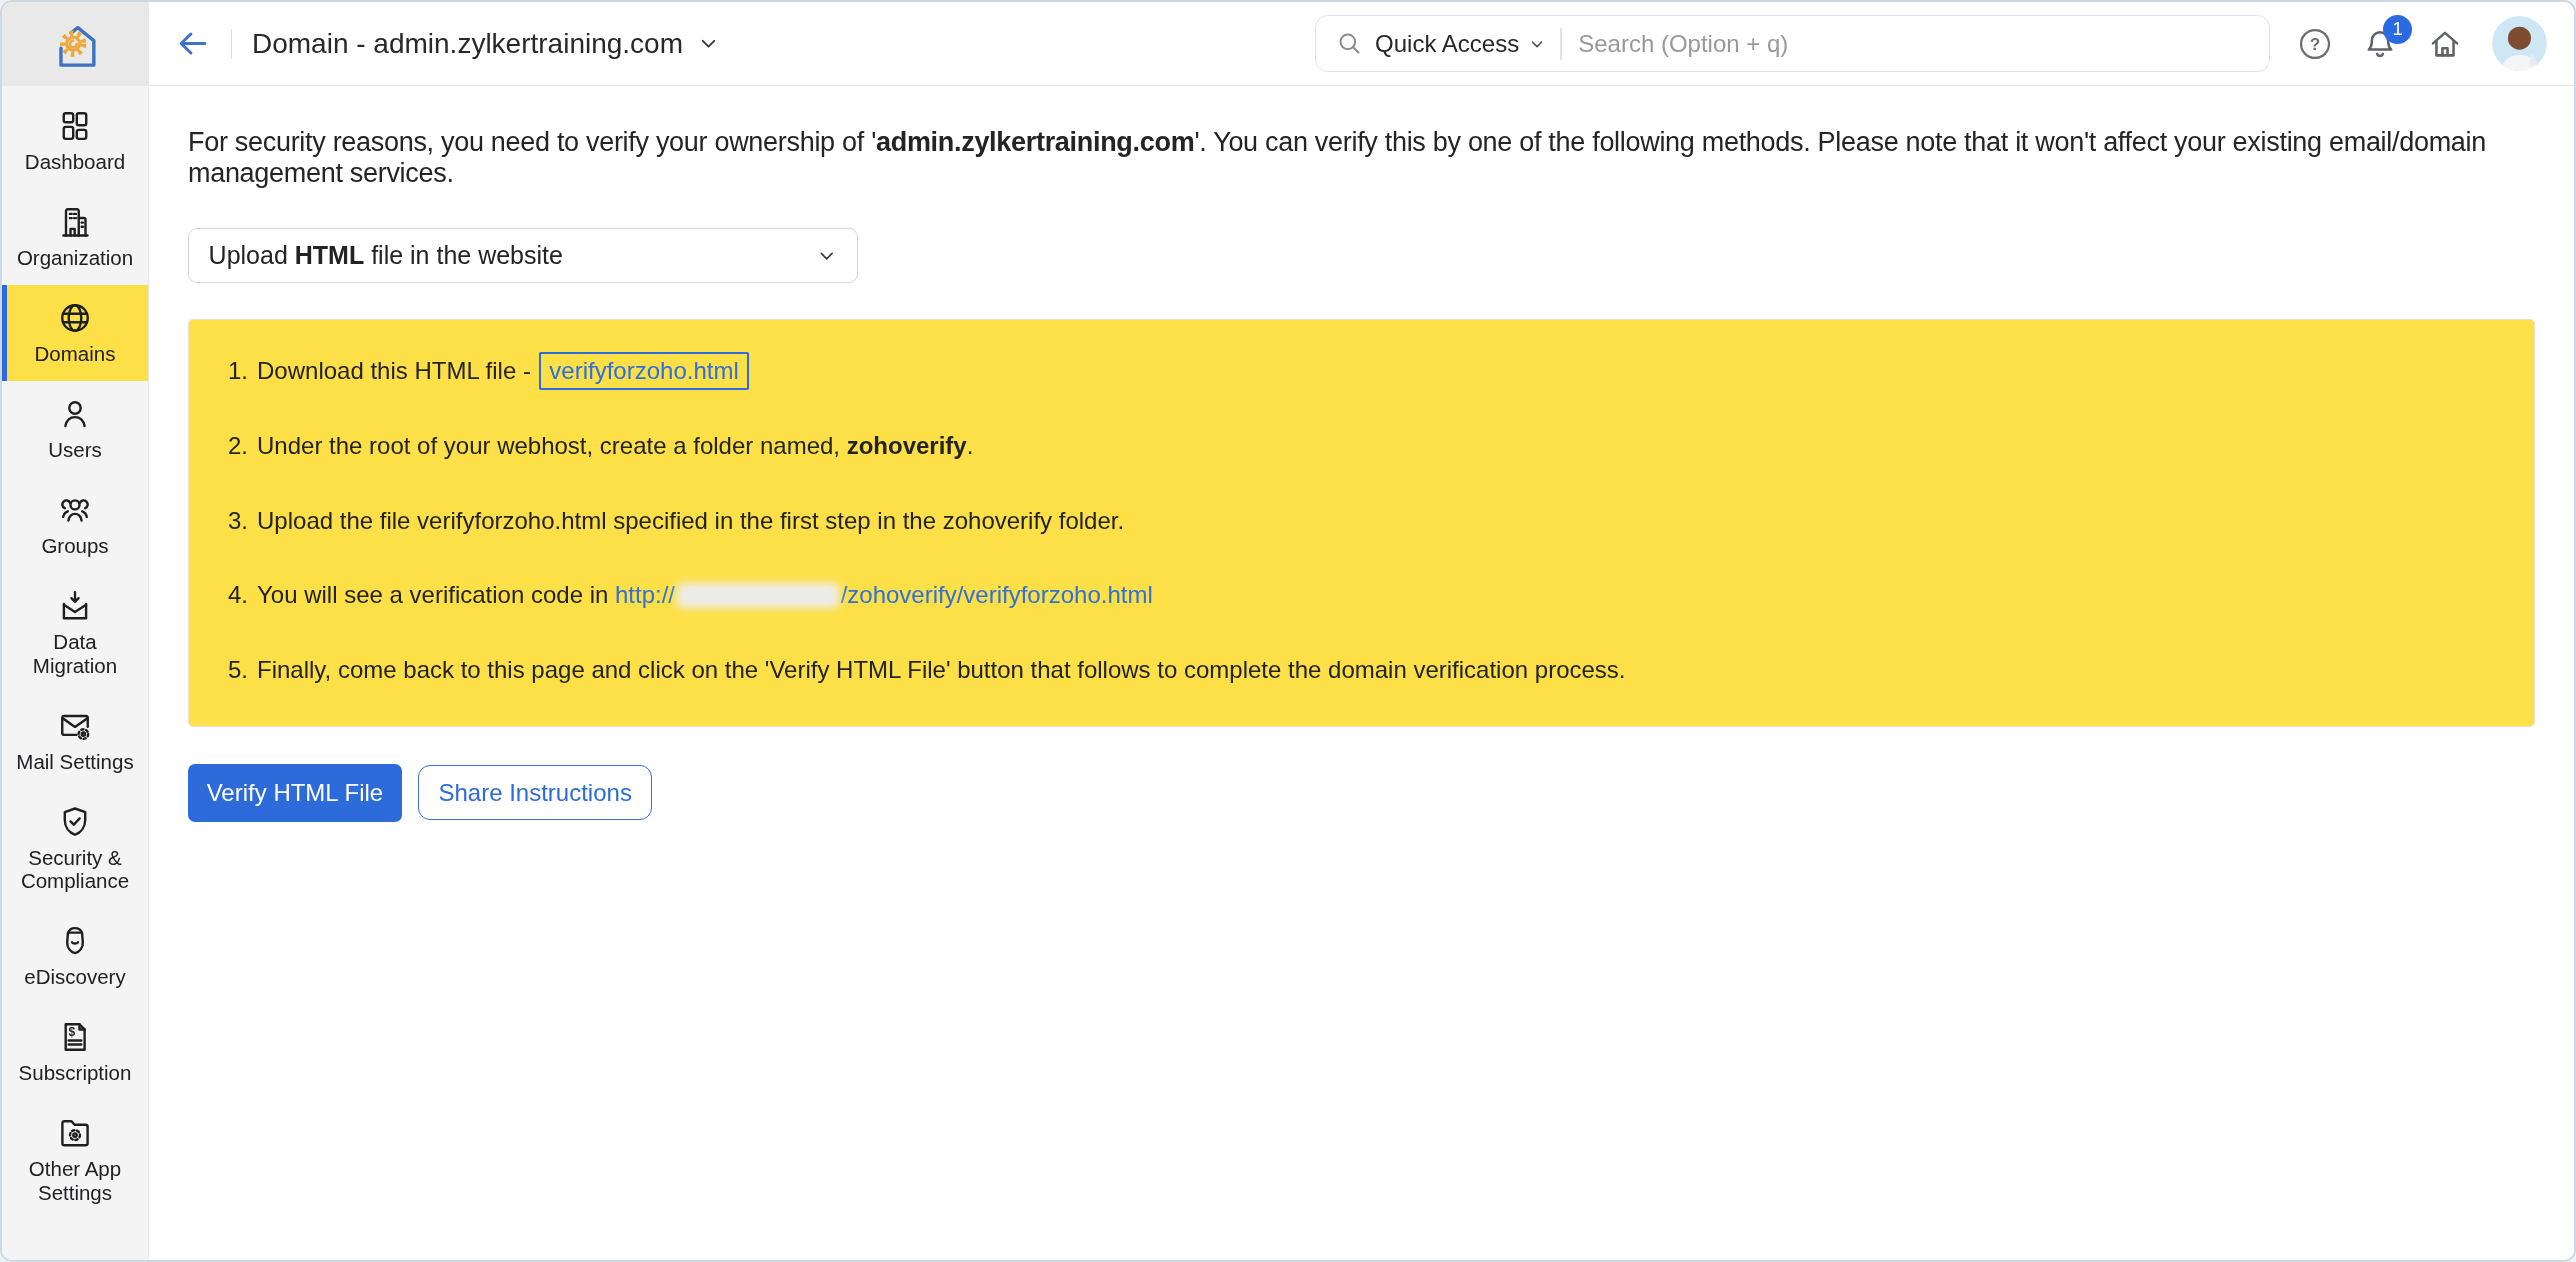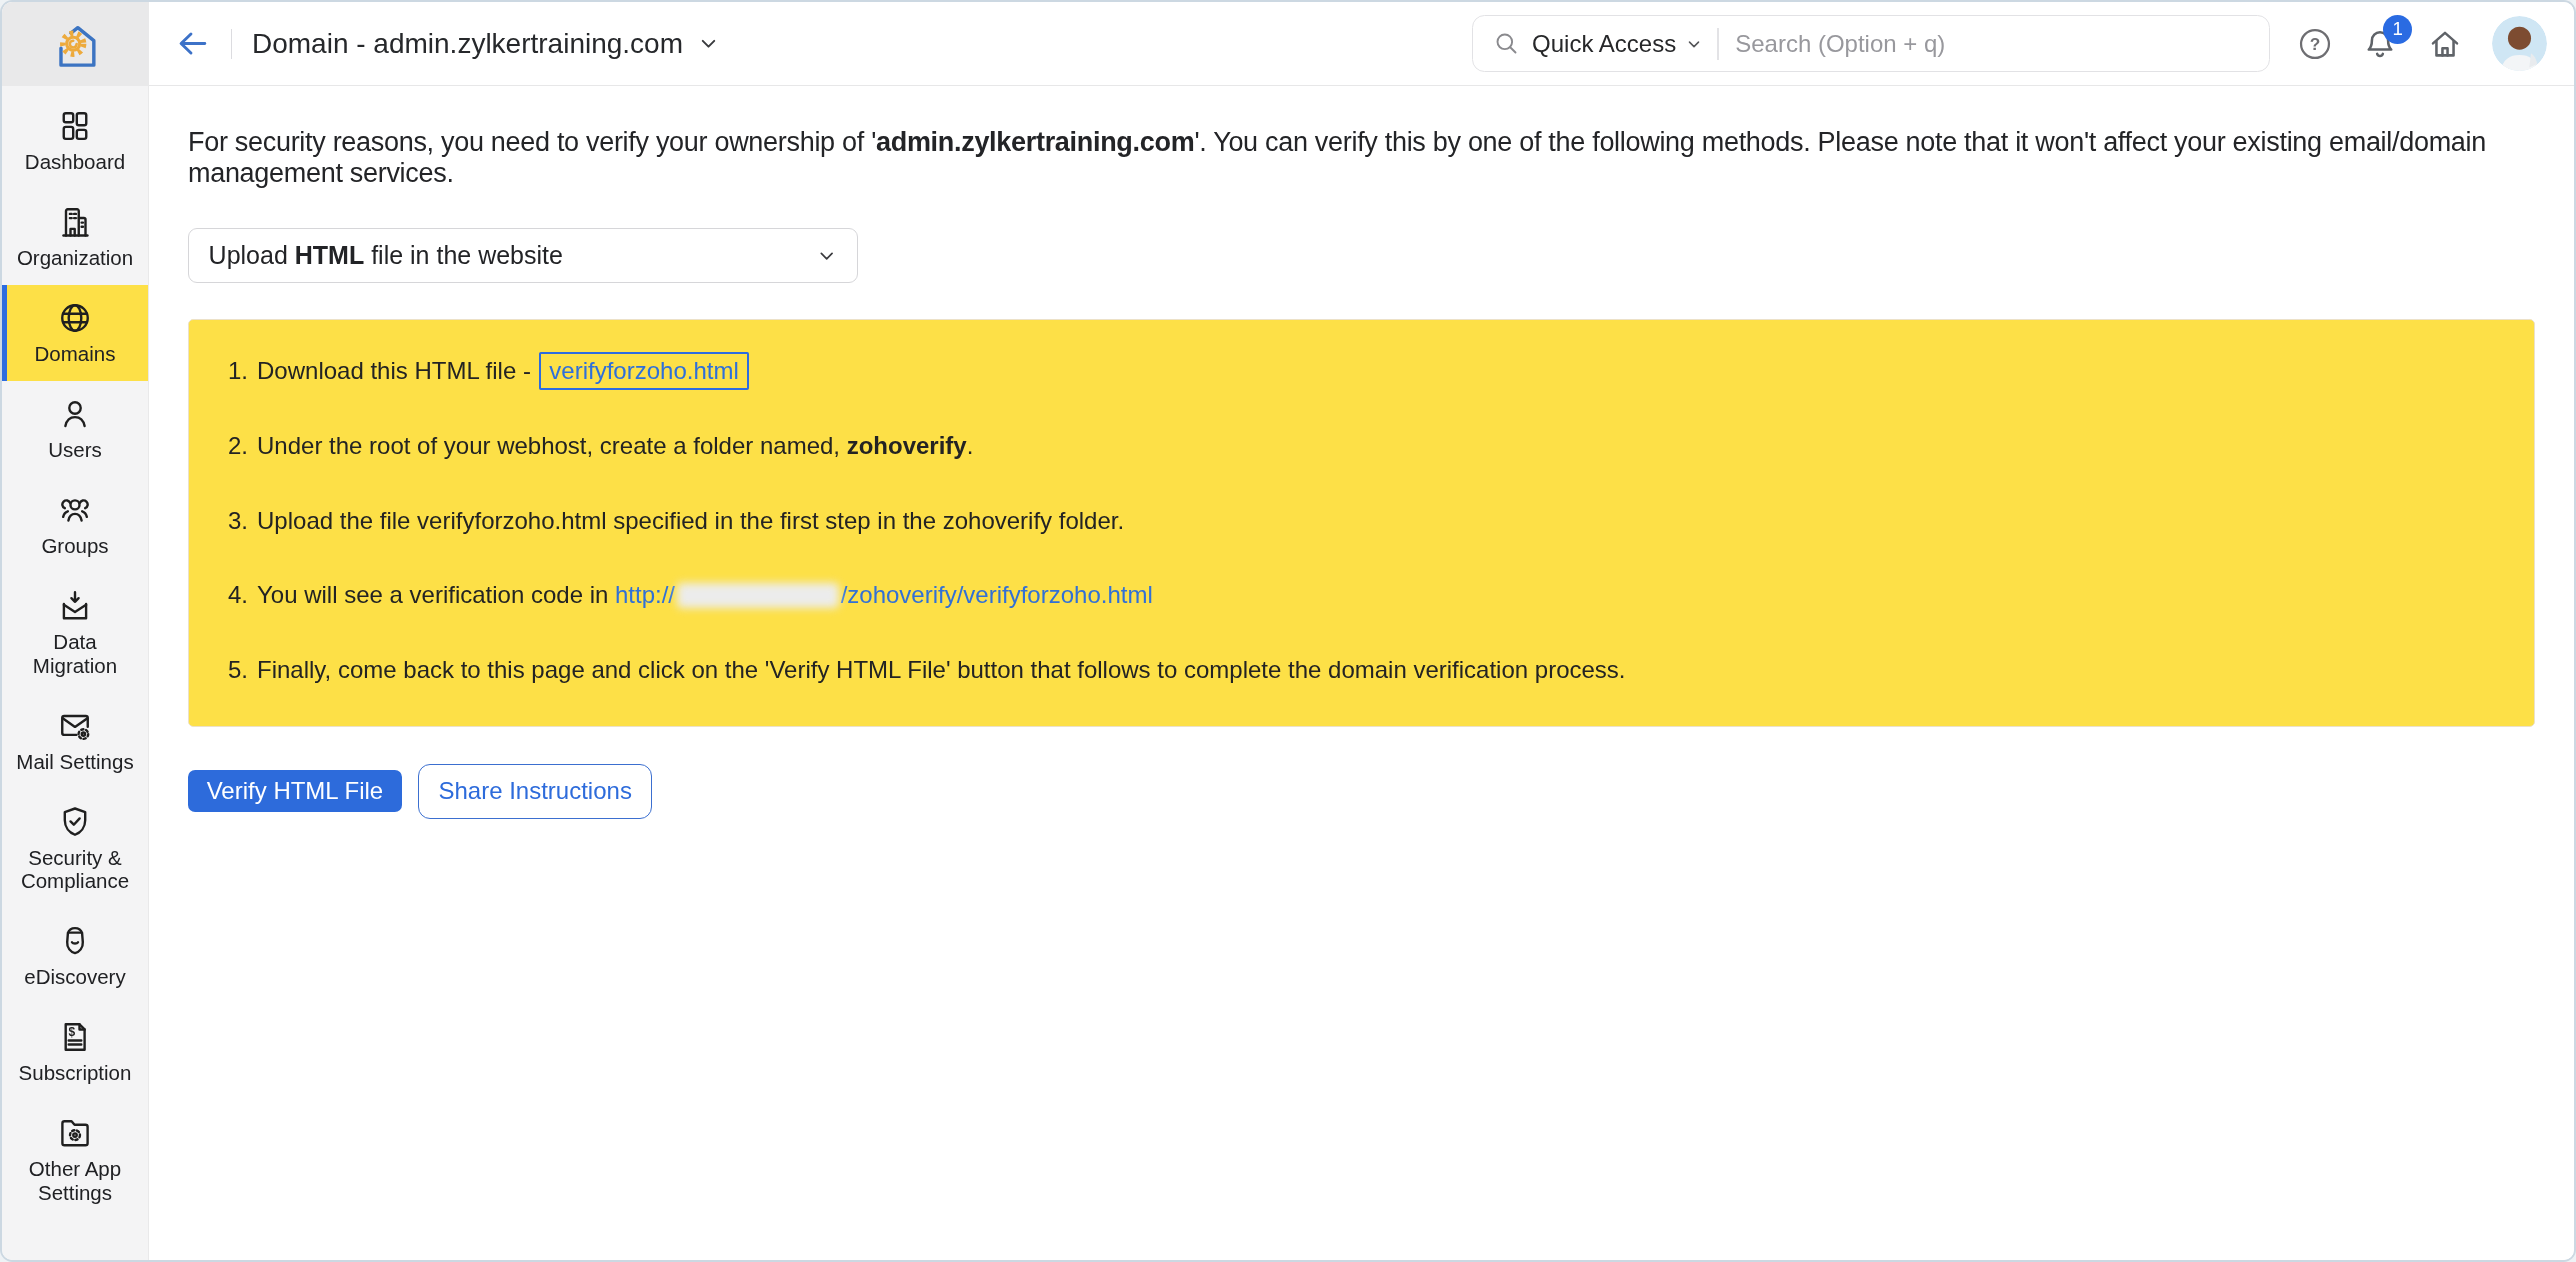--- a/index.html
+++ b/index.html
@@ -28,21 +28,21 @@
   
   .main { flex: 1; display: flex; flex-direction: column; min-width: 0; }
 
   .topbar { height: 84px; flex: 0 0 84px; display: flex; align-items: center; padding: 0 27px 0 25px; border-bottom: 0.9px solid #e7e7e8; background: #fff; }
   .back-btn { cursor: pointer; display: flex; align-items: center; }
   .tb-divider { width: 1.8px; height: 30px; background: #dcdce0; margin: 0 19.6px; }
   .page-title { font-size: 28px; font-weight: 500; color: #26282b; white-space: nowrap; }
   .title-caret { margin-left: 12.5px; cursor: pointer; display: flex; align-items: center; }
 
   .searchbox {
-    margin-left: auto; width: 798px; height: 57px; border: 1.8px solid #e2e2e5; border-radius: 12.5px;
+    margin-left: auto; width: 955px; height: 57px; border: 1.8px solid #e2e2e5; border-radius: 12.5px;
     display: flex; align-items: center; padding: 0 19.6px; background: #fff;
   }
   .qa { display: flex; align-items: center; gap: 9px; cursor: pointer; white-space: nowrap; }
   .qa-label { font-size: 24px; color: #27282a; }
   .sb-divider { width: 1.8px; height: 32px; background: #e3e3e6; margin: 0 16px 0 14.3px; }
   .search-input { border: none; outline: none; flex: 1; font-size: 24px; font-family: "Liberation Sans", sans-serif; color: #333; background: transparent; }
   .search-input::placeholder { color: #98989d; }
 
   .top-icons { display: flex; align-items: center; gap: 29px; margin-left: 27px; }
   .icon-btn { position: relative; cursor: pointer; display: flex; align-items: center; }
@@ -78,21 +78,21 @@
     margin-left: 1.8px; cursor: pointer;
   }
   .redacted {
     display: inline-block; width: 162px; height: 25px; background: #ececec; border-radius: 4.5px;
     filter: blur(4.5px); vertical-align: -4.5px; margin: 0 1.8px;
   }
 
   .btn-row { margin-top: 37px; display: flex; gap: 16px; align-items: center; }
   button { font-family: "Liberation Sans", sans-serif; cursor: pointer; }
   .btn-primary {
-    background: #2d6bdb; color: #fff; border: none; border-radius: 7.1px; height: 42px;
+    background: #2d6bdb; color: #fff; border: none; border-radius: 7.1px; height: 58px;
     padding: 0 18.7px; font-size: 24px; font-weight: 500;
   }
   .btn-secondary {
     background: #fff; color: #2d6bdb; border: 1.8px solid #3b6fd0; border-radius: 12px; height: 55px;
     padding: 0 19.6px; font-size: 24px; font-weight: 400;
   }
 
   svg { display: block; }
   .gray-ic { stroke: #5f6368; fill: none; stroke-width: 1.7; stroke-linecap: round; stroke-linejoin: round; }
 </style>

